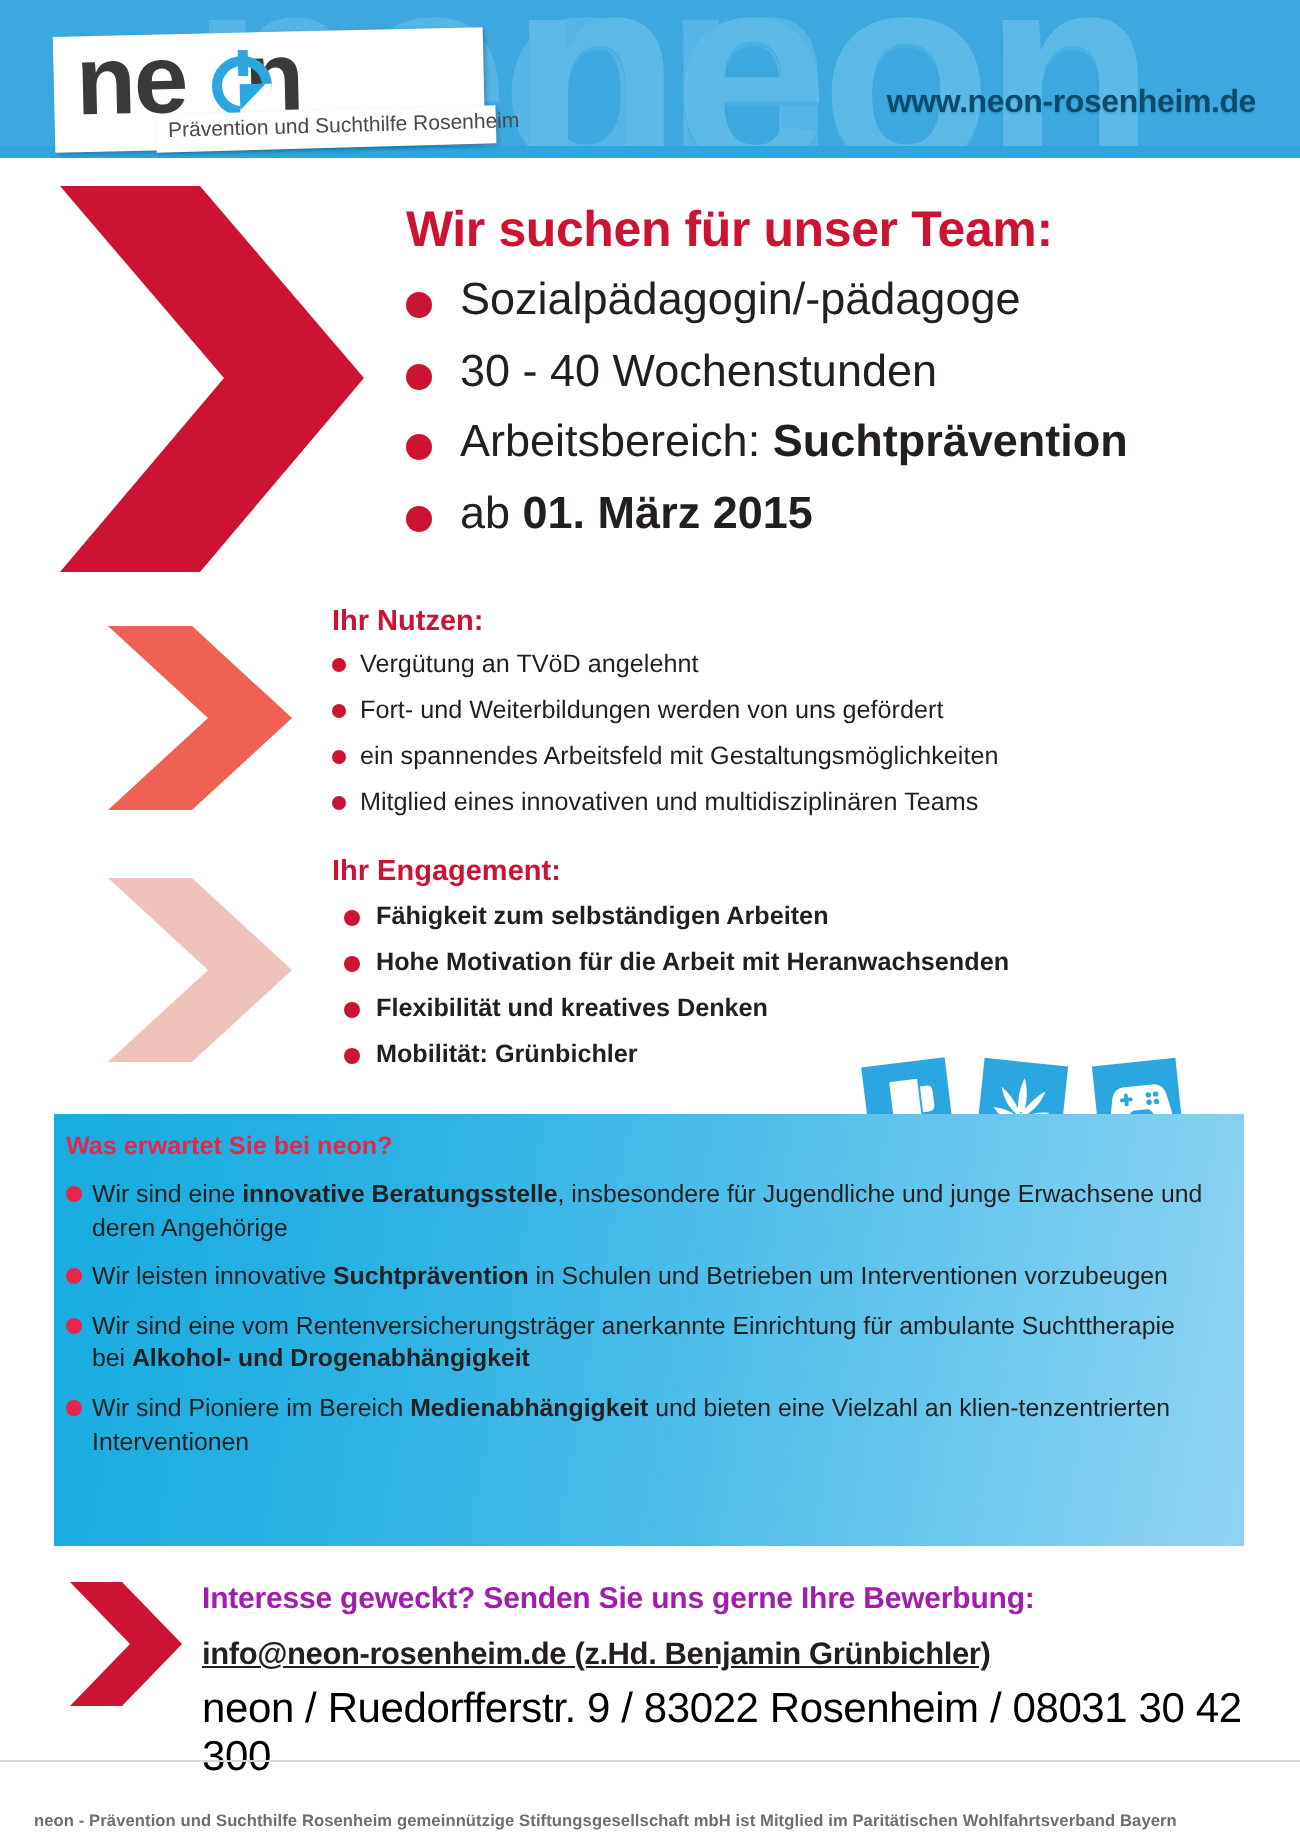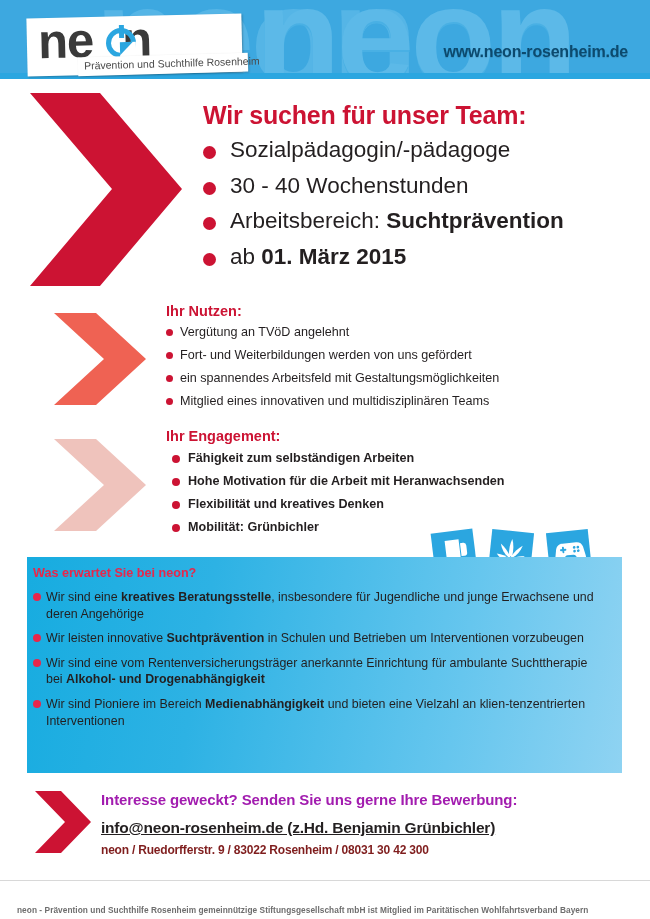--- a/index.html
+++ b/index.html
@@ -213,21 +213,21 @@
     letter-spacing:-.1px;
   }
   .contact-line1{
     position:absolute;left:101px;top:819px;
     font-size:15.5px;font-weight:bold;color:#231f20;
     letter-spacing:-.2px;
     text-decoration:underline;
   }
   .contact-line2{
     position:absolute;left:101px;top:843px;
-    font-size:12px;font-weight:bold;color:#7f1d1d;
+    font-size:21px;font-weight:normal;color:#000000;
     letter-spacing:-.2px;
   }
 
   
   .footer-rule{
     position:absolute;left:0;top:880px;width:650px;height:1px;
     background:#d8d8d8;
   }
   .footer-text{
     position:absolute;left:17px;top:895px;
@@ -342,21 +342,21 @@
       <circle cx="26.6" cy="20.7" r="1.35"></circle>
       <circle cx="30.3" cy="20.7" r="1.35"></circle>
     </g>
   </svg>
 </div>
 
 <div class="blue-panel"></div>
 <div class="panel-title">Was erwartet Sie bei neon?</div>
 <ul class="panel-list">
   <li>
-    <span class="dot"></span><span>Wir sind eine </span><b>kreatives Beratungsstelle</b><span>, insbesondere für Jugendliche und junge Erwachsene und deren Angehörige</span>
+    <span class="dot"></span><span>Wir sind eine </span><b>innovative Beratungsstelle</b><span>, insbesondere für Jugendliche und junge Erwachsene und deren Angehörige</span>
   </li>
   <li>
     <span class="dot"></span><span>Wir leisten innovative </span><b>Suchtprävention</b><span> in Schulen und Betrieben um Interventionen vorzubeugen</span>
   </li>
   <li>
     <span class="dot"></span><span>Wir sind eine vom Rentenversicherungsträger anerkannte Einrichtung für ambulante Suchttherapie bei </span><b>Alkohol- und Drogenabhängigkeit</b><span></span>
   </li>
   <li>
     <span class="dot"></span><span>Wir sind Pioniere im Bereich </span><b>Medienabhängigkeit</b><span> und bieten eine Vielzahl an klien-tenzentrierten Interventionen</span>
   </li>

